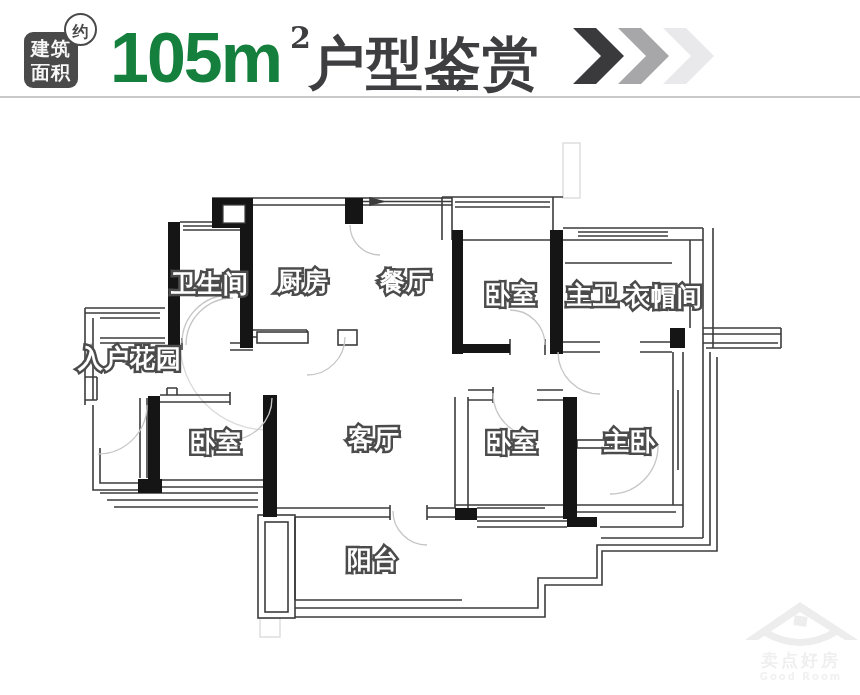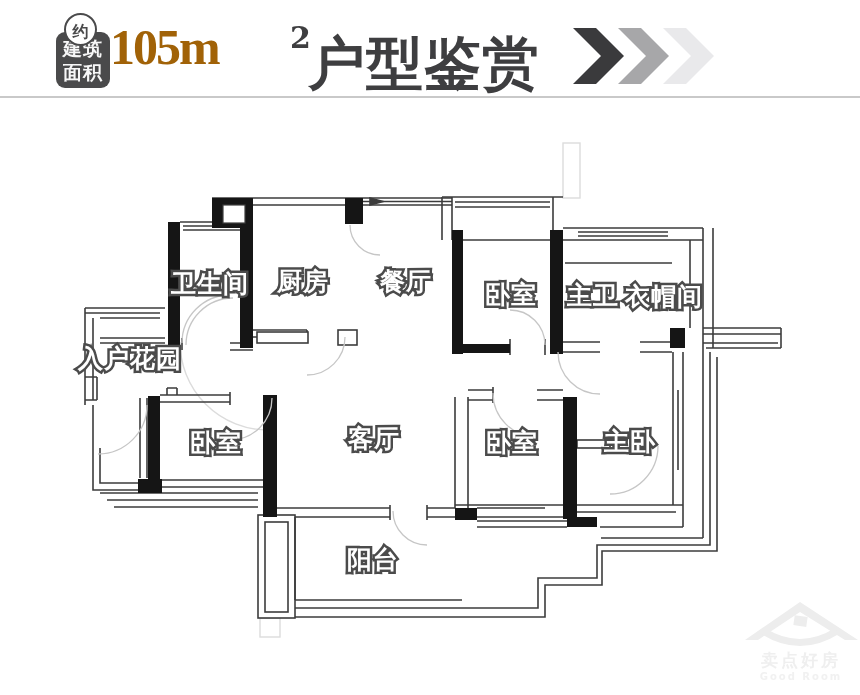--- a/index.html
+++ b/index.html
@@ -5,29 +5,29 @@
   html,body{margin:0;padding:0;background:#ffffff;}
   body{width:860px;height:695px;position:relative;overflow:hidden;
        font-family:"DejaVu Sans","Liberation Sans",sans-serif;}
   .stage{position:absolute;left:0;top:0;width:860px;height:695px;}
 
   
   .header{position:absolute;left:0;top:0;width:860px;height:100px;}
   .badge{position:absolute;left:24px;top:32px;width:54px;height:56px;
          background:#4a4a4b;border-radius:9px;color:#f7f7f7;
          font-weight:bold;font-size:19px;line-height:24px;text-align:center;
-         padding-top:4px;box-sizing:border-box;letter-spacing:1px;margin-left:32px;}
+         padding-top:4px;box-sizing:border-box;letter-spacing:1px;}
   .bubble{position:absolute;left:64px;top:13px;width:33px;height:33px;
           background:#ffffff;border:2.5px solid #4a4a4b;border-radius:50%;
           color:#4a4a4b;font-weight:bold;font-size:16px;line-height:33px;
           text-align:center;box-sizing:border-box;}
   .title{position:absolute;left:110px;top:0;height:100px;white-space:nowrap;}
   .title .num{position:absolute;left:0;top:18px;
-              font-family:Liberation Serif, serif;
-              font-weight:bold;font-size:50px;color:#a16207;letter-spacing:-2px;}
+              font-family:Liberation Sans, sans-serif;
+              font-weight:bold;font-size:70px;color:#15803d;letter-spacing:-2px;}
   .title .sup{position:absolute;left:180px;top:20px;
               font-family:"DejaVu Serif","Liberation Serif",serif;
               font-weight:bold;font-size:30px;color:#3e3e40;}
   .title .cjk{position:absolute;left:198px;top:26px;
               font-family:"DejaVu Serif","Liberation Serif",serif;
               font-weight:900;font-size:57px;color:#3e3e40;letter-spacing:1px;text-align:center;}
   .chevrons{position:absolute;left:573px;top:27px;}
   .divider{position:absolute;left:0;top:96px;width:860px;height:2px;background:#c9c9c9;}
 
   

